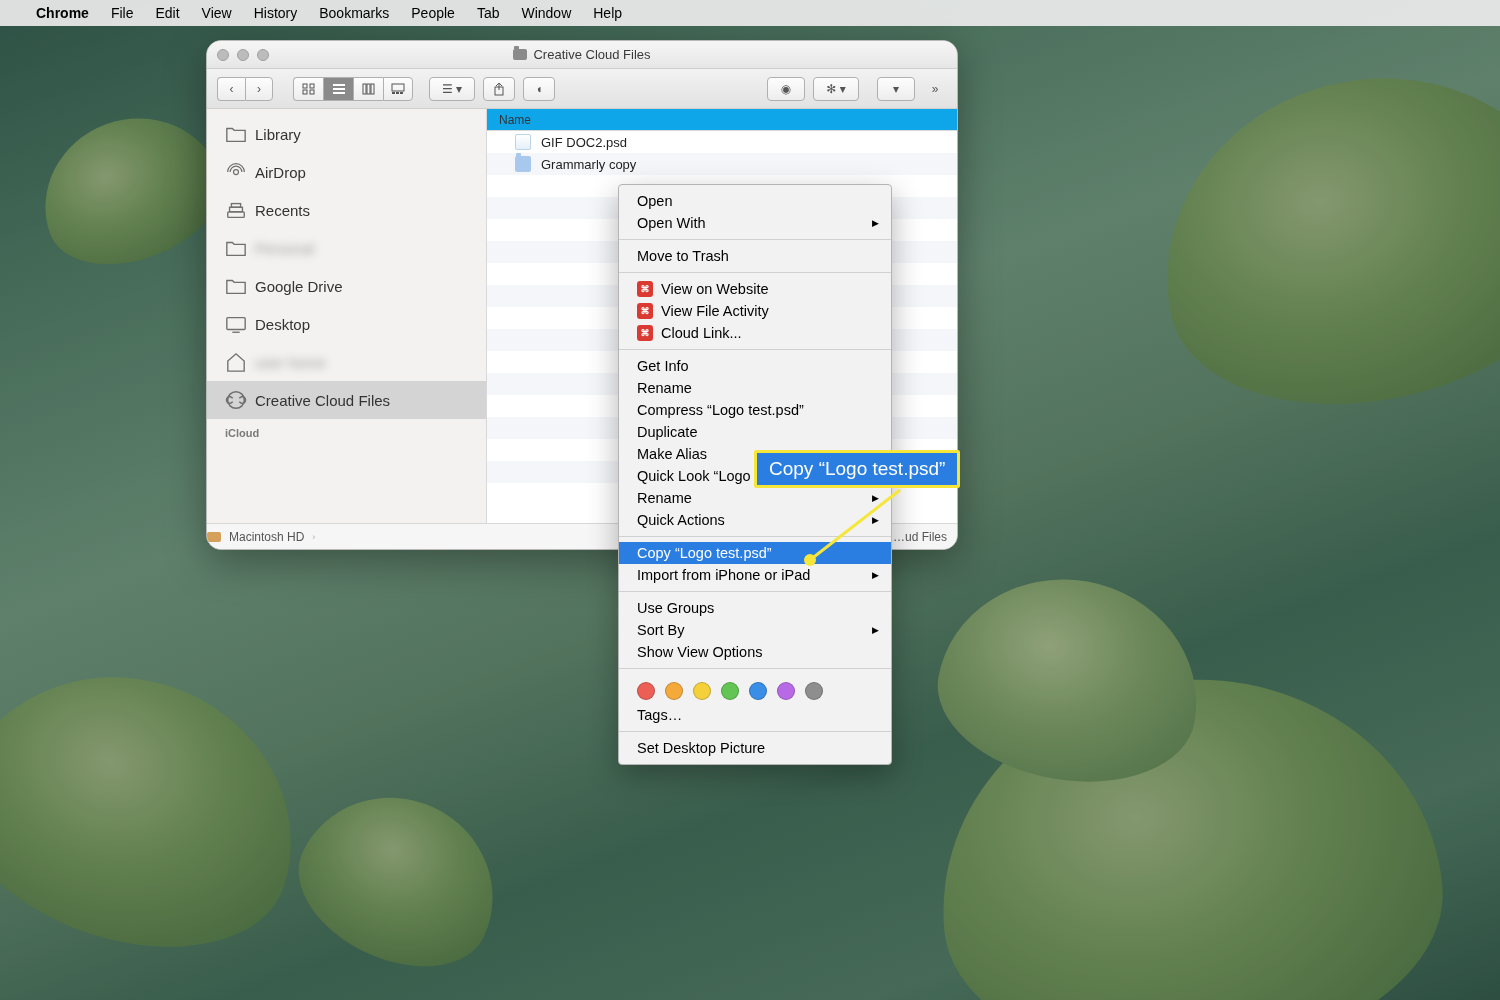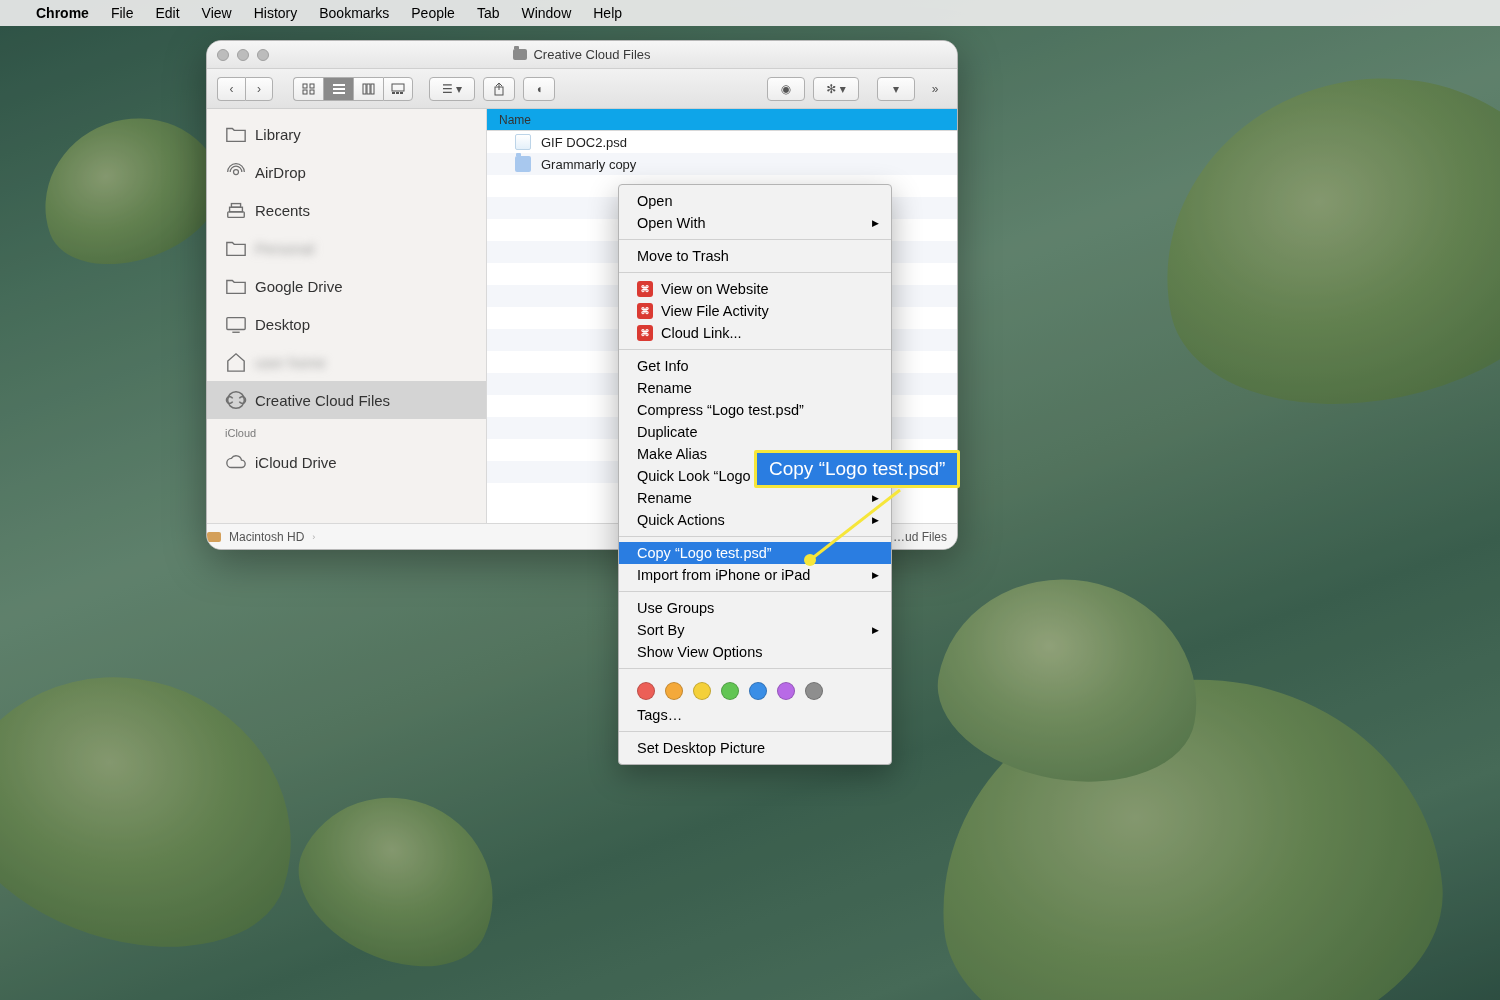--- a/index.html
+++ b/index.html
@@ -31,21 +31,21 @@
 .nav-btns .tbtn:first-child{border-radius:4px 0 0 4px;border-right:none}
 .nav-btns .tbtn:last-child{border-radius:0 4px 4px 0}
 .view-btns{display:flex;margin-left:12px}
 .view-btns .tbtn{width:30px;border-radius:0;border-right:none}
 .view-btns .tbtn:first-child{border-radius:4px 0 0 4px}
 .view-btns .tbtn:last-child{border-radius:0 4px 4px 0;border-right:1px solid #b0b0b0}
 .view-btns .active{background:#8a8a8a;color:#fff}
 .tgap{flex:1}
 .finder-body{display:flex;height:calc(100% - 68px - 26px)}
 .sidebar{width:280px;background:#f4f2f0;border-right:1px solid #d8d8d8;padding:6px 0;overflow:hidden}
-.sb-sect{font-size:11px;color:#7a7a7a;padding:8px 18px 4px;font-weight:400}
+.sb-sect{font-size:11px;color:#7a7a7a;padding:8px 18px 4px;font-weight:700}
 .sb-item{height:38px;display:flex;align-items:center;gap:8px;padding:0 18px;font-size:15px;color:#333}
 .sb-item.sel{background:#d4d4d4}
 .sb-item.blur .lbl{filter:blur(4px);color:#999}
 .sb-icon{width:22px;height:20px;flex:none;color:#707070;display:flex;align-items:center;justify-content:center}
 .sb-icon svg{width:22px;height:20px}
 .content{flex:1;background:#fff;display:flex;flex-direction:column}
 .col-header{height:22px;border-bottom:1px solid #d8d8d8;display:flex;align-items:center;padding:0 12px;font-size:12px;color:#333;background:#0ea5e9}
 .files{flex:1}
 .frow{height:22px;display:flex;align-items:center;padding:0 20px 0 28px;font-size:13px;color:#222;gap:10px}
 .frow:nth-child(odd){background:#fff}
@@ -224,28 +224,20 @@
         <div class="sb-item sel">
           <span class="sb-icon">
             <svg viewBox="0 0 24 24">
               <circle cx="12" cy="12" r="10" fill="none" stroke="currentColor" stroke-width="1.8"></circle>
               <path d="M8 14a4 4 0 1 1 0-4M16 14a4 4 0 1 0 0-4" fill="none" stroke="currentColor" stroke-width="1.8"></path>
             </svg>
           </span>
           <span class="lbl">Creative Cloud Files</span>
         </div>
         <div class="sb-sect">iCloud</div>
-        <div class="sb-item">
-          <span class="sb-icon">
-            <svg viewBox="0 0 24 18">
-              <path d="M18 15H7a5 5 0 0 1 0-10 6 6 0 0 1 11 2 4 4 0 0 1 0 8z" fill="none" stroke="currentColor" stroke-width="1.5"></path>
-            </svg>
-          </span>
-          <span class="lbl">iCloud Drive</span>
-        </div>
         <div class="sb-item blur"></div>
       </div>
     <div class="content">
       <div class="col-header">Name</div>
       <div class="files" id="files">
           <div class="frow">
             <span class="ficon psd"></span>
             <span>GIF DOC2.psd</span>
           </div>
           <div class="frow">

